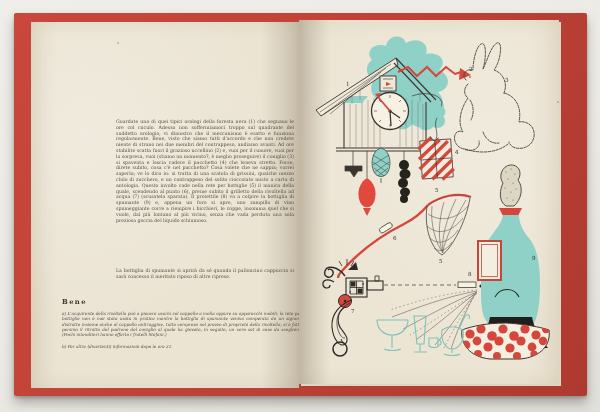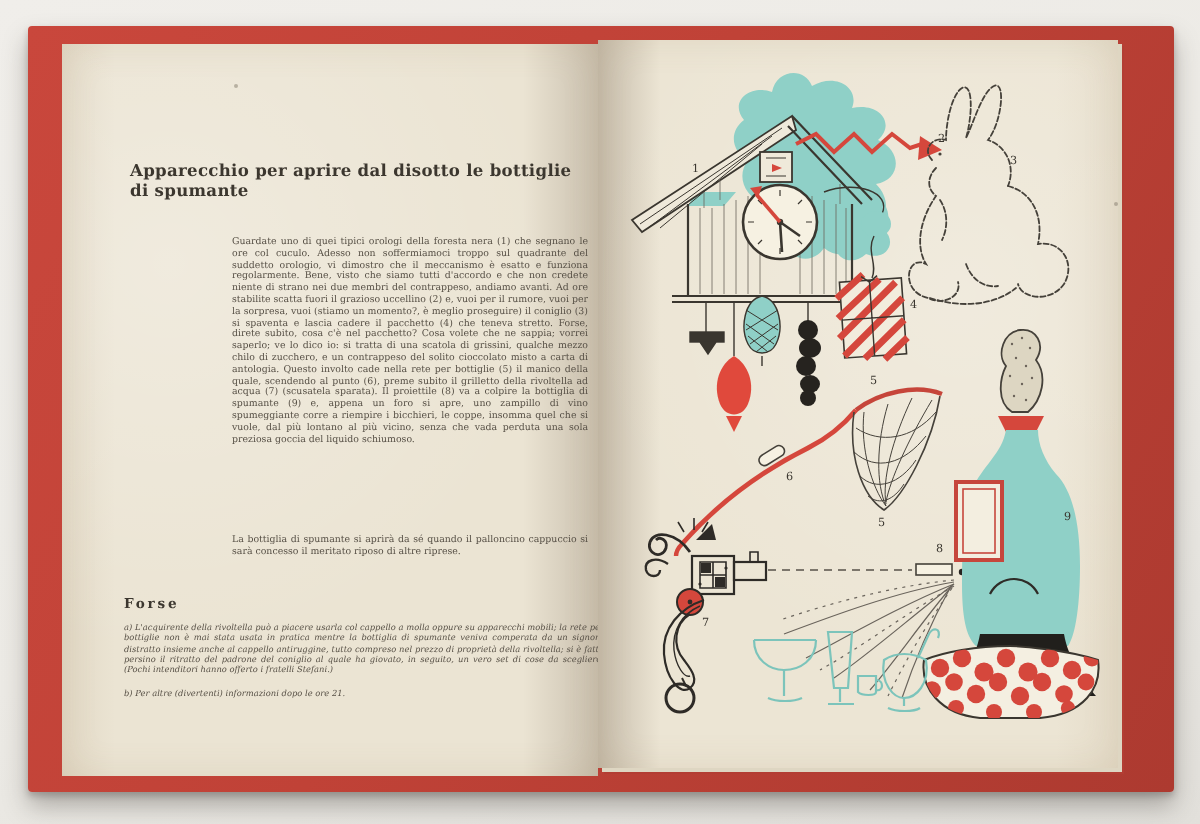--- a/index.html
+++ b/index.html
@@ -31,24 +31,23 @@
   .speck{position:absolute;border-radius:50%;background:#8d8474;opacity:.55;}
   svg{position:absolute;left:0;top:0;}
   text.lbl{font-family:"DejaVu Serif",serif;font-size:5.6px;fill:#3a362f;}
 </style>
 </head>
 <body>
 
 <div id="photo">
   <div id="book">
     <div id="page-left" class="page">
-      <div id="title">Apparecchio per aprire dal disotto le bottiglie di spumante</div>
       <div id="body-text" class="tiny">Guardate uno di quei tipici orologi della foresta nera (1) che segnano le ore col cuculo. Adesso non soffermiamoci troppo sul quadrante del suddetto orologio, vi dimostro che il meccanismo è esatto e funziona regolarmente. Bene, visto che siamo tutti d'accordo e che non credete niente di strano nei due membri del contrappeso, andiamo avanti. Ad ore stabilite scatta fuori il grazioso uccellino (2) e, vuoi per il rumore, vuoi per la sorpresa, vuoi (stiamo un momento?, è meglio proseguire) il coniglio (3) si spaventa e lascia cadere il pacchetto (4) che teneva stretto. Forse, direte subito, cosa c'è nel pacchetto? Cosa volete che ne sappia; vorrei saperlo; ve lo dico io: si tratta di una scatola di grissini, qualche mezzo chilo di zucchero, e un contrappeso del solito cioccolato misto a carta di antologia. Questo involto cade nella rete per bottiglie (5) il manico della quale, scendendo al punto (6), preme subito il grilletto della rivoltella ad acqua (7) (scusatela sparata). Il proiettile (8) va a colpire la bottiglia di spumante (9) e, appena un foro si apre, uno zampillo di vino spumeggiante corre a riempire i bicchieri, le coppe, insomma quel che si vuole, dal più lontano al più vicino, senza che vada perduta una sola preziosa goccia del liquido schiumoso.</div>
       <div id="closing-text" class="tiny">La bottiglia di spumante si aprirà da sé quando il palloncino cappuccio si sarà concesso il meritato riposo di altre riprese.</div>
-      <div id="note-heading">Forse</div>
+      <div id="note-heading">Bene</div>
       <div id="note-a" class="tiny">a) L'acquirente della rivoltella può a piacere usarla col cappello a molla oppure su apparecchi mobili; la rete per bottiglie non è mai stata usata in pratica mentre la bottiglia di spumante veniva comperata da un signore distratto insieme anche al cappello antiruggine, tutto compreso nel prezzo di proprietà della rivoltella; si è fatto persino il ritratto del padrone del coniglio al quale ha giovato, in seguito, un vero set di cose da scegliere. (Pochi intenditori hanno offerto i fratelli Stefani.)</div>
       <div id="note-b" class="tiny">b) Per altre (divertenti) informazioni dopo le ore 21.</div>
       <div class="speck" style="left:86px;top:20px;width:2px;height:2px"></div>
     </div>
     <div id="page-right" class="page">
       <div class="speck" style="left:258px;top:81px;width:2px;height:2px"></div>
     </div>
   </div>
 
   <svg width="600" height="412" viewBox="0 0 600 412">

